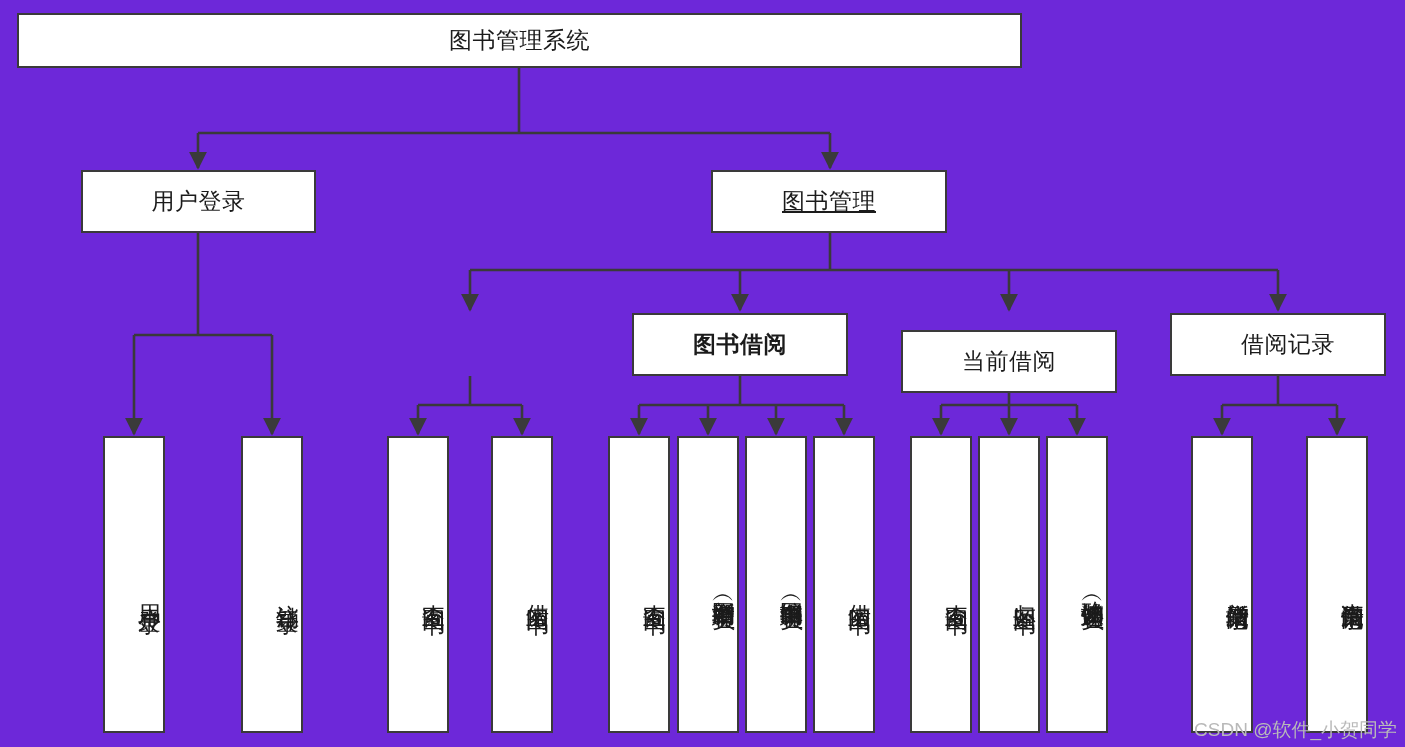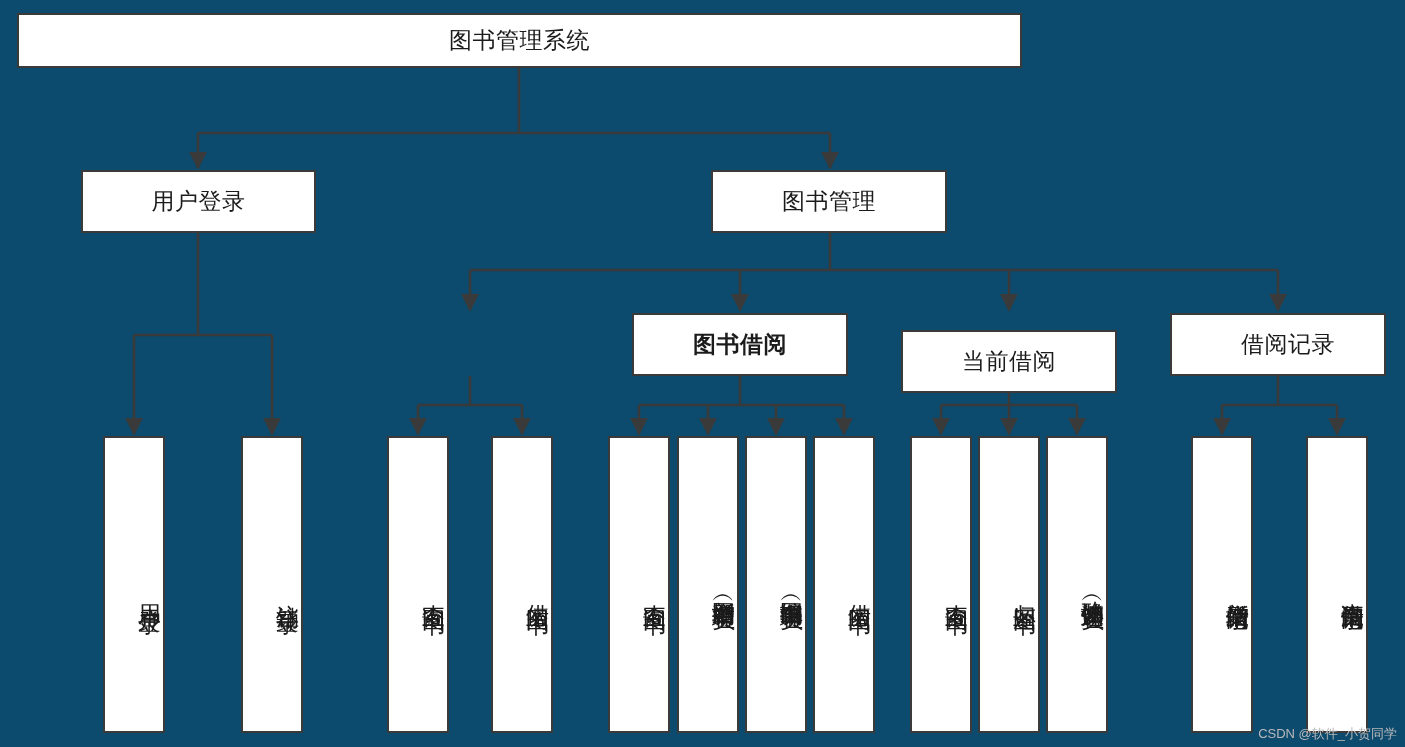--- a/index.html
+++ b/index.html
@@ -8,21 +8,21 @@
     padding: 0;
     background: #ffffff;
   }
   body {
     font-family: "Liberation Sans", "DejaVu Sans", sans-serif;
   }
   #diagram-root {
     position: relative;
     width: 1405px;
     height: 747px;
-    background: #0c4a6e;
+    background: #6d28d9;
     overflow: hidden;
   }
   #edge-layer {
     position: absolute;
     left: 0;
     top: 0;
     width: 1405px;
     height: 747px;
     pointer-events: none;
   }
@@ -55,21 +55,21 @@
     text-align: left;
   }
   .node-v.tight {
     letter-spacing: 1px;
     padding-top: 6px;
   }
   #watermark {
     position: absolute;
     right: 8px;
     bottom: 4px;
-    font-size: 13px;
+    font-size: 19px;
     color: #b9b9b9;
     white-space: nowrap;
     z-index: 5;
   }
 </style>
 </head>
 <body>
 
 <div id="diagram-root">
 
@@ -119,21 +119,21 @@
       <path d="M 1278 376 L 1278 405"></path>
       <path d="M 1222 405 L 1337 405"></path>
       <path d="M 1222 405 L 1222 434" marker-end="url(#arrow)"></path>
       <path d="M 1337 405 L 1337 434" marker-end="url(#arrow)"></path>
     </g>
   </svg>
 
   <div class="node node-h" style="left:17px; top:13px; width:1005px; height:55px;">图书管理系统</div>
 
   <div class="node node-h" style="left:81px; top:170px; width:235px; height:63px;">用户登录</div>
-  <div class="node node-h" style="left:711px; top:170px; width:236px; height:63px;">图书管理</div>
+  <div class="node node-h" style="left:711px; top:170px; width:236px; height:63px;text-decoration:underline;">图书管理</div>
 
   <div class="node node-h" style="left:632px; top:313px; width:216px; height:63px;font-weight:bold;">图书借阅</div>
   <div class="node node-h" style="left:901px; top:330px; width:216px; height:63px;">当前借阅</div>
   <div class="node node-h" style="left:1170px; top:313px; width:216px; height:63px;padding-left:20px;">借阅记录</div>
 
   <div class="node node-v" style="left:103px; top:436px; width:62px; height:297px;">用户登录</div>
   <div class="node node-v" style="left:241px; top:436px; width:62px; height:297px;">注销登录</div>
 
   <div class="node node-v" style="left:387px; top:436px; width:62px; height:297px;">查询图书</div>
   <div class="node node-v" style="left:491px; top:436px; width:62px; height:297px;">借阅图书</div>

